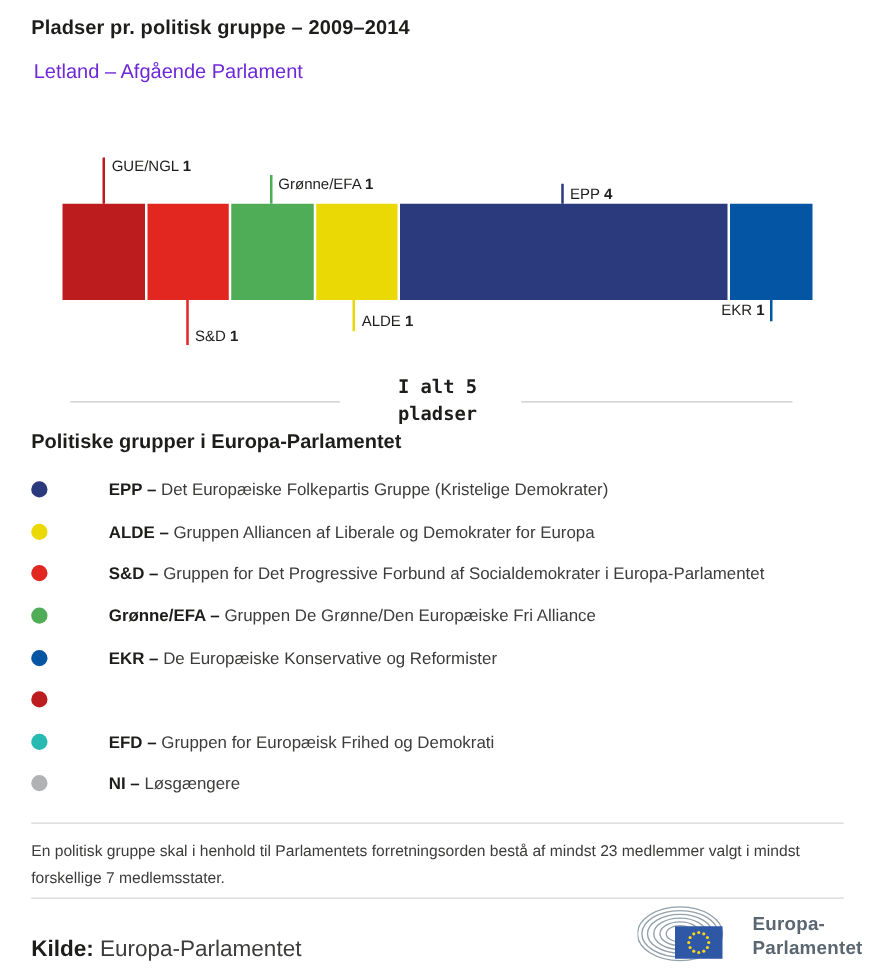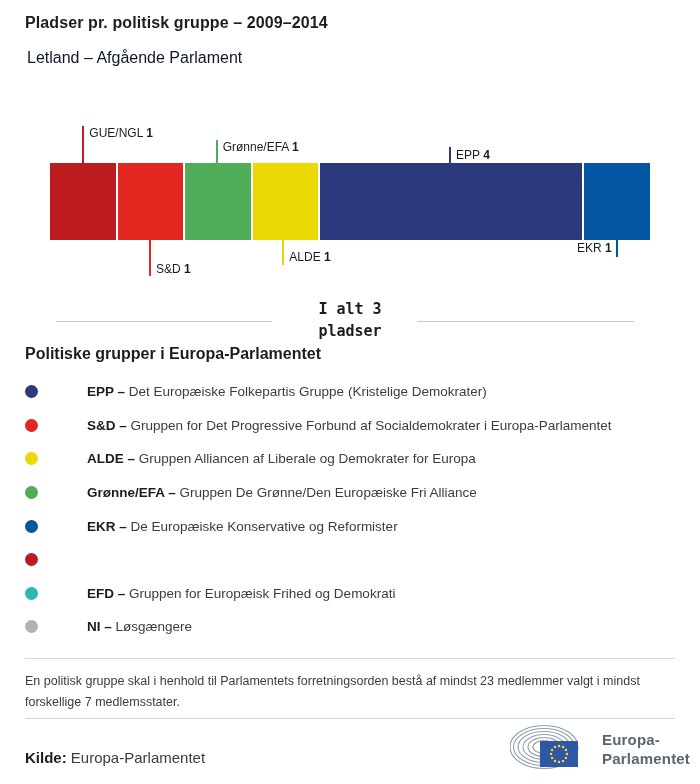--- a/index.html
+++ b/index.html
@@ -1,20 +1,20 @@
 <!DOCTYPE html>
 <html><head>
 <meta charset="utf-8">
 <style>
   html,body{margin:0;padding:0;background:#fff;}
   .page{position:relative;width:700px;height:784px;background:#ffffff;
         font-family:"Liberation Sans",sans-serif;color:#1d1d1b;overflow:hidden;}
 
   .title{position:absolute;left:25px;top:14px;font-size:16px;font-weight:bold;letter-spacing:.1px;}
-  .subtitle{position:absolute;left:27px;top:49px;font-size:16px;color:#0f172a;}
+  .subtitle{position:absolute;left:27px;top:49px;font-size:16px;color:#6d28d9;}
 
   .chart{position:absolute;left:0;top:110px;width:700px;height:185px;}
   .bar{position:absolute;left:50px;top:53px;width:600px;height:77px;display:flex;gap:2px;}
   .seg{height:100%;}
   .tick{position:absolute;width:2px;}
   .callout{position:absolute;font-size:12px;white-space:nowrap;color:#1d1d1b;}
   .callout b{font-weight:bold;}
 
   .totals-line{position:absolute;height:1px;background:#c9c9c9;top:321px;}
   .totals-line.left{left:56px;width:216px;}
@@ -27,21 +27,21 @@
   .legend-rows{margin-top:12px;}
   .legend-row{display:flex;align-items:center;height:33.6px;gap:34px;}
   .dot{width:13px;height:13px;border-radius:50%;flex:0 0 13px;margin-right:15px;}
   .legend-label{font-size:13.5px;color:#3c3c3b;}
   .legend-label b{color:#1d1d1b;font-weight:bold;}
 
   .rule{position:absolute;left:25px;width:650px;height:1px;background:#d6d6d6;}
   .rule.r1{top:658px;}
   .rule.r2{top:718px;}
   .note{position:absolute;left:25px;top:671px;width:625px;font-size:12.5px;line-height:21px;color:#3c3c3b;}
-  .source{position:absolute;left:25px;top:749px;font-size:15px;color:#3c3c3b;}
+  .source{position:absolute;left:25px;top:749px;font-size:18px;color:#3c3c3b;}
   .source b{color:#1d1d1b;font-weight:bold;}
 
   .logo{position:absolute;left:510px;top:724px;display:flex;align-items:center;}
   .logo-text{margin-left:4px;font-size:15px;line-height:19px;font-weight:bold;color:#5a6670;letter-spacing:.2px;}
 </style>
 </head>
 <body>
 
 <div class="page">
 
@@ -69,38 +69,38 @@
         <div class="tick" style="left: 449px; top: 37px; height: 16px; background: rgb(42, 58, 125);"></div>
         <div class="callout" style="top: 38px; left: 456px;"><span>EPP </span><b>4</b></div>
         <div class="tick" style="left: 615.667px; top: 130px; height: 17px; background: rgb(4, 85, 164);"></div>
         <div class="callout" style="top: 131px; right: 88.3333px;"><span>EKR </span><b>1</b></div>
       </div>
   </div>
 
   <div class="totals-line left"></div>
   <div class="totals-line right"></div>
   <div class="totals-text">
-    <div>I alt 3</div>
+    <div>I alt 5</div>
     <div>pladser</div>
   </div>
 
   <div class="legend">
     <div class="legend-heading">Politiske grupper i Europa-Parlamentet</div>
     <div class="legend-rows" id="legend-rows">
         <div class="legend-row">
           <span class="dot" style="background: rgb(42, 58, 125);"></span>
           <span class="legend-label"><b>EPP – </b>Det Europæiske Folkepartis Gruppe (Kristelige Demokrater)</span>
         </div>
         <div class="legend-row">
+          <span class="dot" style="background: rgb(235, 217, 5);"></span>
+          <span class="legend-label"><b>ALDE – </b>Gruppen Alliancen af Liberale og Demokrater for Europa</span>
+        </div>
+        <div class="legend-row">
           <span class="dot" style="background: rgb(226, 39, 33);"></span>
           <span class="legend-label"><b>S&amp;D – </b>Gruppen for Det Progressive Forbund af Socialdemokrater i Europa-Parlamentet</span>
-        </div>
-        <div class="legend-row">
-          <span class="dot" style="background: rgb(235, 217, 5);"></span>
-          <span class="legend-label"><b>ALDE – </b>Gruppen Alliancen af Liberale og Demokrater for Europa</span>
         </div>
         <div class="legend-row">
           <span class="dot" style="background: rgb(79, 172, 87);"></span>
           <span class="legend-label"><b>Grønne/EFA – </b>Gruppen De Grønne/Den Europæiske Fri Alliance</span>
         </div>
         <div class="legend-row">
           <span class="dot" style="background: rgb(4, 85, 164);"></span>
           <span class="legend-label"><b>EKR – </b>De Europæiske Konservative og Reformister</span>
         </div>
         <div class="legend-row">

